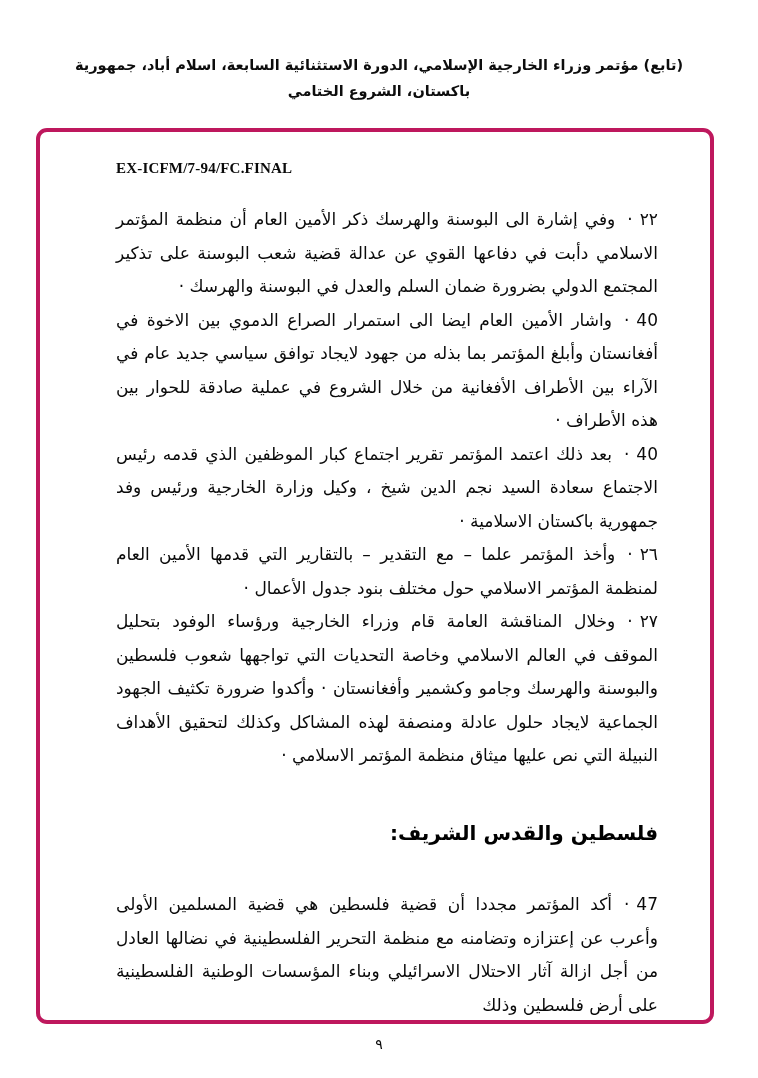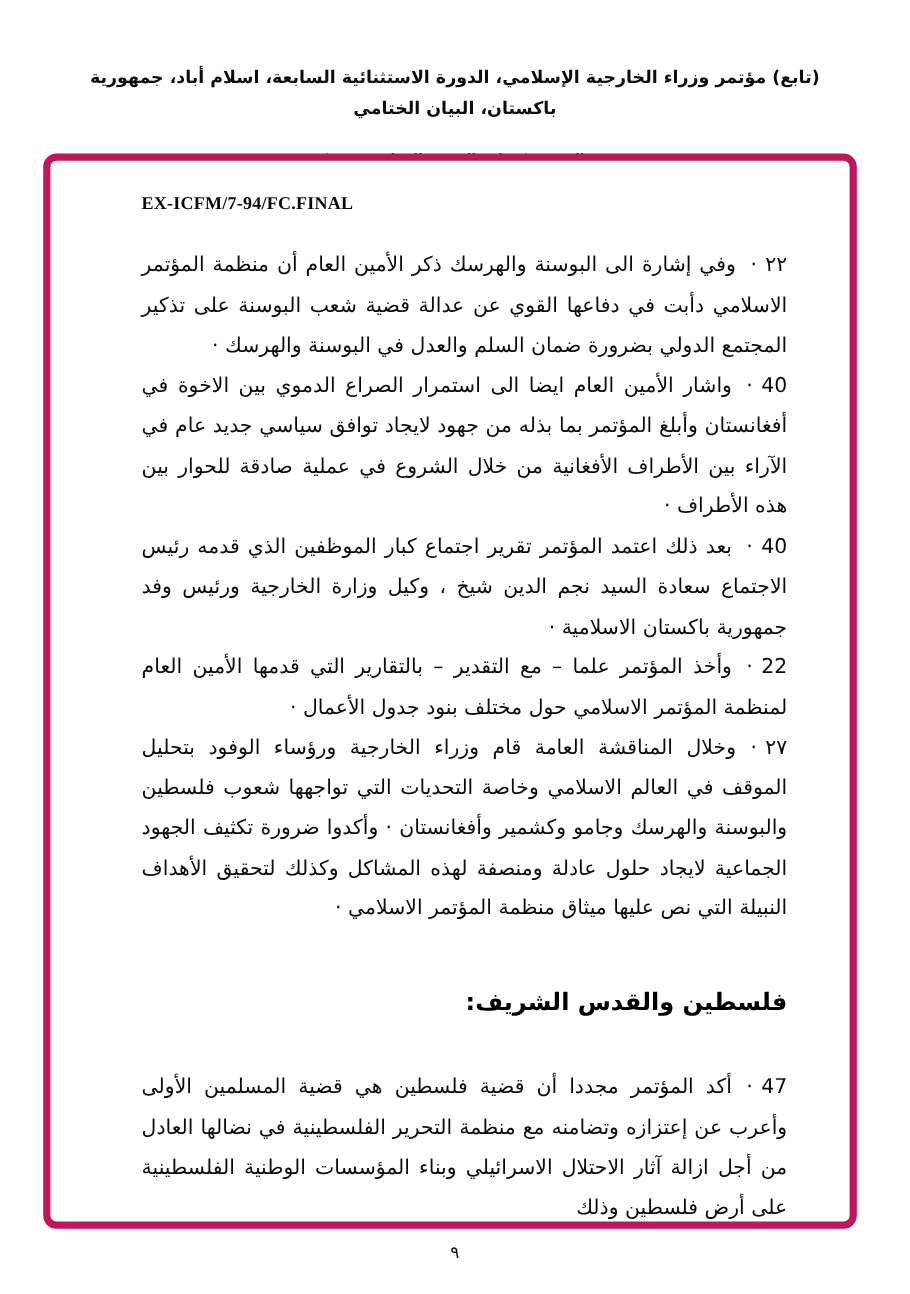--- a/index.html
+++ b/index.html
@@ -31,21 +31,21 @@
     margin-top: 22px;
     font-size: 11px;
     font-weight: 700;
     color: #222222;
   }
   
   .green-frame {
     position: absolute;
     left: 36px; top: 128px;
     width: 678px; height: 896px;
-    border: 6px solid #be185d;
+    border: 4px solid #be185d;
     border-radius: 11px;
     background: #ffffff;
   }
   .frame-content {
     position: absolute;
     top: 0; left: 0; right: 0; bottom: 0;
     padding: 28px 52px 0 76px;
     direction: rtl;
   }
   .doc-ref {
@@ -81,39 +81,39 @@
     width: 758px;
     text-align: center;
     font-size: 14px;
     color: #0a0a0a;
   }
 </style>
 </head>
 <body>
 
 <header class="page-header">
-  <div class="header-line1"><span>(تابع) مؤتمر وزراء الخارجية الإسلامي، الدورة الاستثنائية السابعة، اسلام أباد، </span><span class="hl-bold">جمهورية باكستان</span><span>، البيان الختامي</span></div>
+  <div class="header-line1"><span>(تابع) مؤتمر وزراء الخارجية الإسلامي، الدورة الاستثنائية السابعة، اسلام أباد، </span><span class="hl-bold">جمهورية باكستان</span><span>، الشروع الختامي</span></div>
   <div class="header-line2">المصدر: 'منظمة المؤتمر الإسلامي، جدة'</div>
 </header>
 
 <div class="green-frame">
   <div class="frame-content">
 
     <div class="doc-ref">EX-ICFM/7-94/FC.FINAL</div>
 
     <div class="body-text">
 
       <p class="para"><span class="pnum">٢٢</span><span class="psep">·</span><span>وفي إشارة الى البوسنة والهرسك ذكر الأمين العام أن منظمة المؤتمر الاسلامي دأبت في دفاعها القوي عن عدالة قضية شعب البوسنة على تذكير المجتمع الدولي بضرورة ضمان السلم والعدل في البوسنة والهرسك ·</span></p>
 
       <p class="para"><span class="pnum">40</span><span class="psep">·</span><span>واشار الأمين العام ايضا الى استمرار الصراع الدموي بين الاخوة في أفغانستان وأبلغ المؤتمر بما بذله من جهود لايجاد توافق سياسي جديد عام في الآراء بين الأطراف الأفغانية من خلال الشروع في عملية صادقة للحوار بين هذه الأطراف ·</span></p>
 
       <p class="para"><span class="pnum">40</span><span class="psep">·</span><span>بعد ذلك اعتمد المؤتمر تقرير اجتماع كبار الموظفين الذي قدمه رئيس الاجتماع سعادة السيد نجم الدين شيخ ، وكيل وزارة الخارجية ورئيس وفد جمهورية باكستان الاسلامية ·</span></p>
 
 
-      <p class="para"><span class="pnum">22</span><span class="psep">·</span><span>وأخذ المؤتمر علما – مع التقدير –  بالتقارير  التي قدمها الأمين العام لمنظمة المؤتمر الاسلامي حول مختلف بنود جدول الأعمال ·</span></p>
+      <p class="para"><span class="pnum">٢٦</span><span class="psep">·</span><span>وأخذ المؤتمر علما – مع التقدير –  بالتقارير  التي قدمها الأمين العام لمنظمة المؤتمر الاسلامي حول مختلف بنود جدول الأعمال ·</span></p>
 
       <p class="para"><span class="pnum">٢٧</span><span class="psep">·</span><span>وخلال المناقشة العامة قام وزراء الخارجية ورؤساء الوفود بتحليل الموقف في العالم الاسلامي وخاصة التحديات التي تواجهها شعوب فلسطين والبوسنة والهرسك وجامو وكشمير وأفغانستان · وأكدوا ضرورة تكثيف الجهود الجماعية لايجاد  حلول عادلة ومنصفة لهذه المشاكل وكذلك لتحقيق الأهداف النبيلة التي نص عليها ميثاق منظمة المؤتمر الاسلامي ·</span></p>
 
       <h2 class="section-heading">فلسطين والقدس الشريف:</h2>
 
       <p class="para"><span class="pnum">47</span><span class="psep">·</span><span>أكد المؤتمر مجددا أن قضية فلسطين هي قضية المسلمين الأولى وأعرب عن إعتزازه وتضامنه مع منظمة التحرير الفلسطينية في نضالها العادل من أجل ازالة آثار الاحتلال الاسرائيلي وبناء المؤسسات الوطنية الفلسطينية على أرض فلسطين وذلك</span></p>
 
     </div>
   </div>
 </div>

